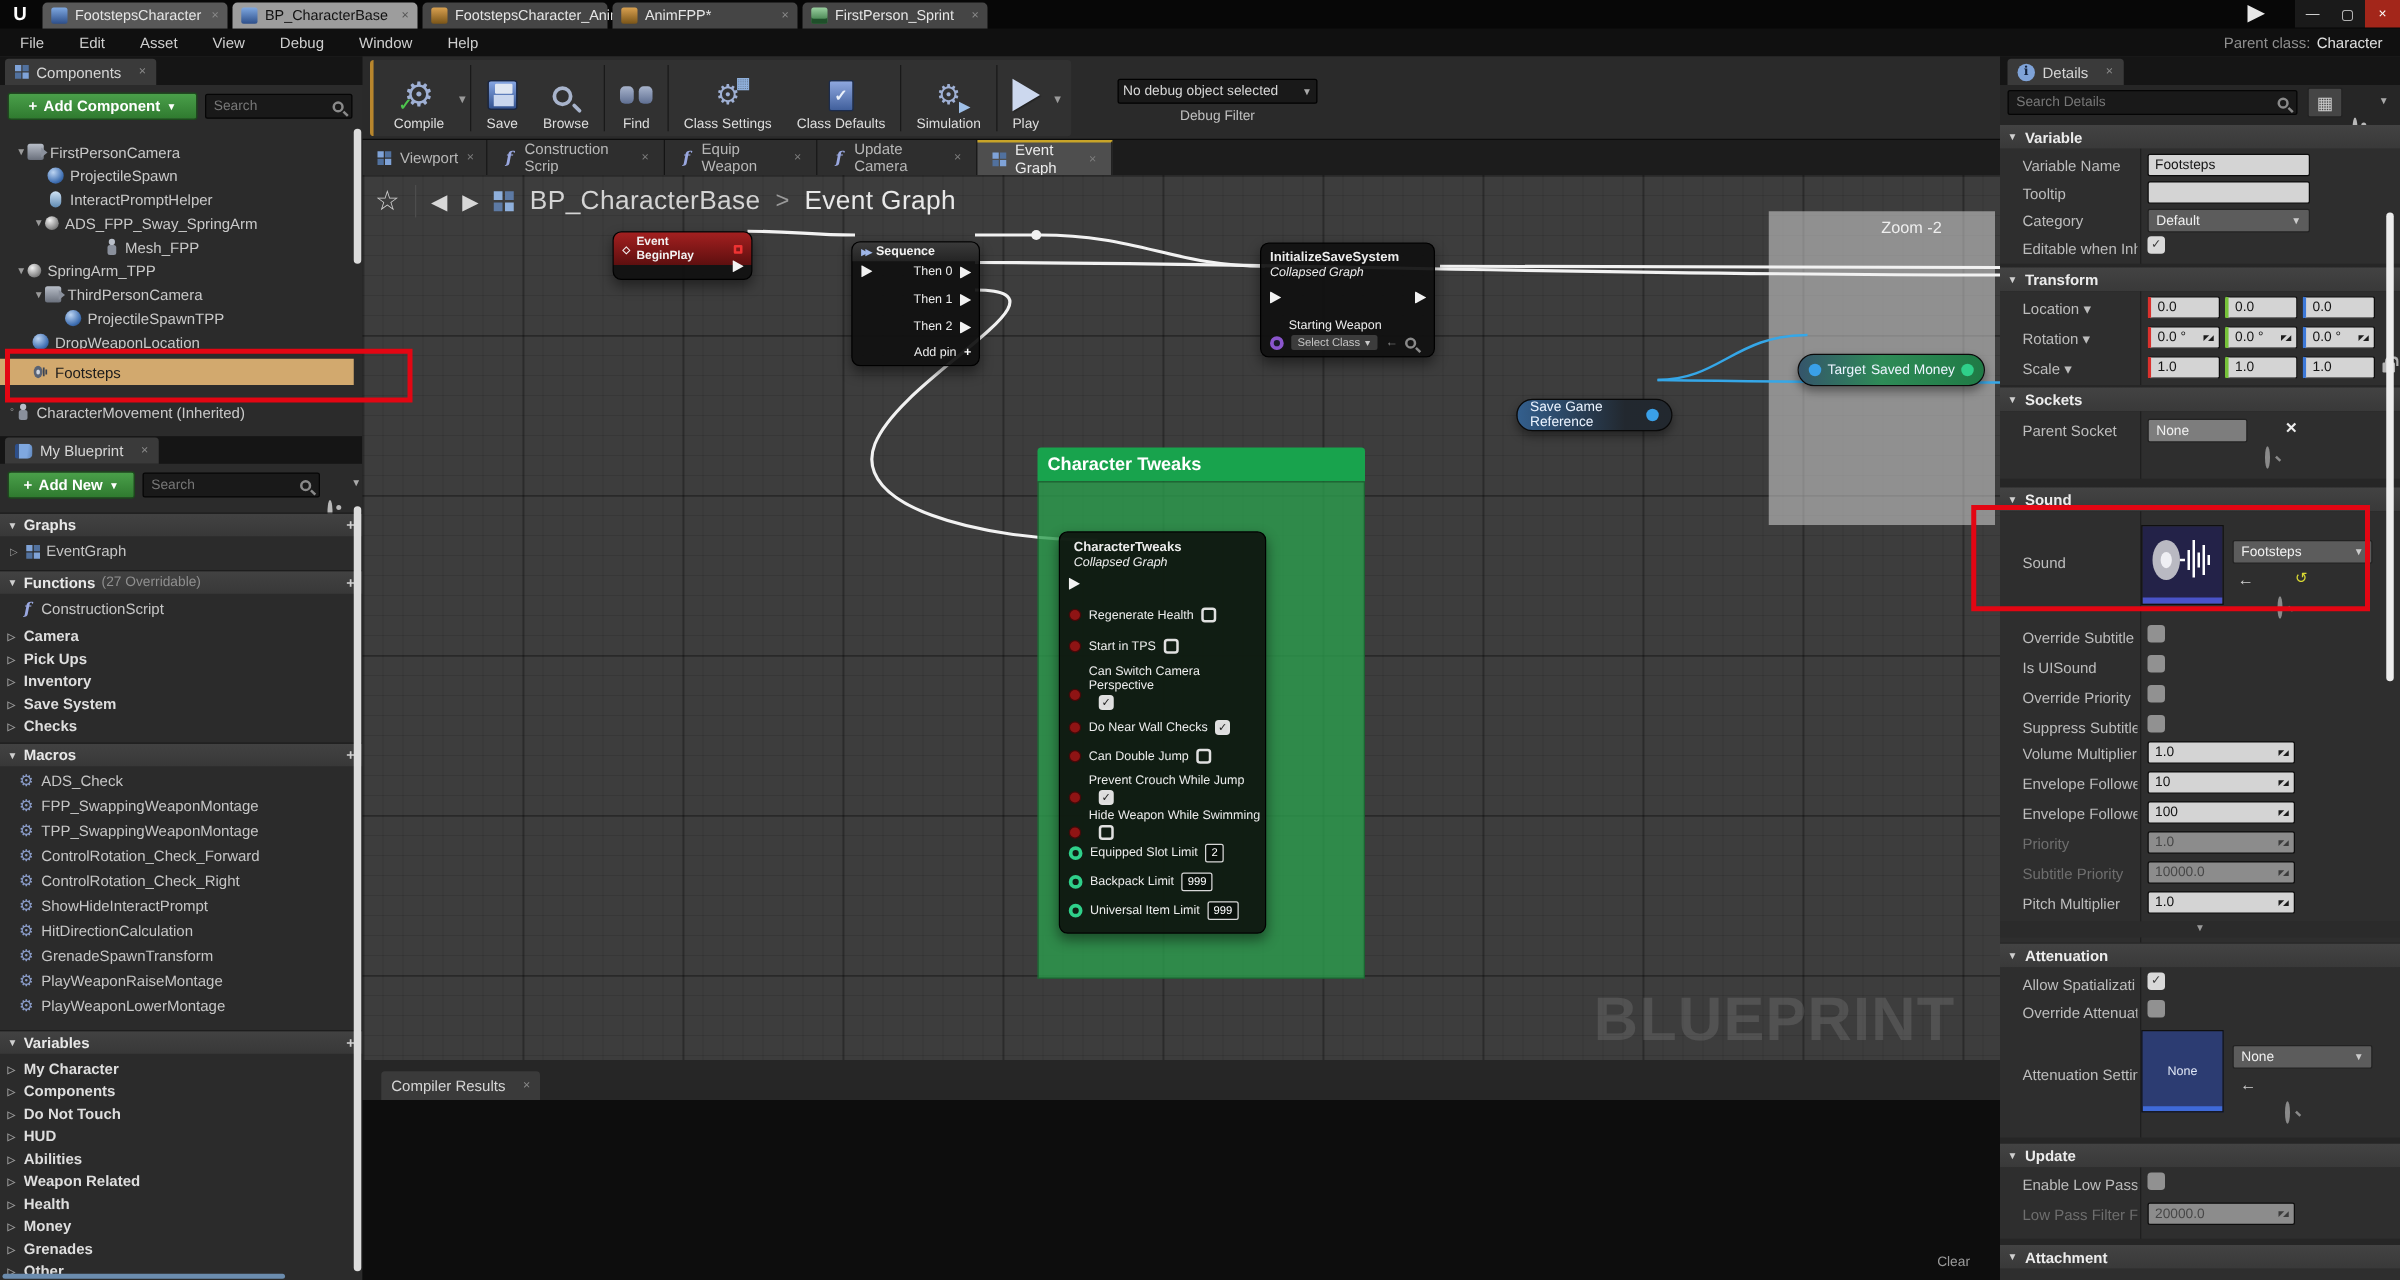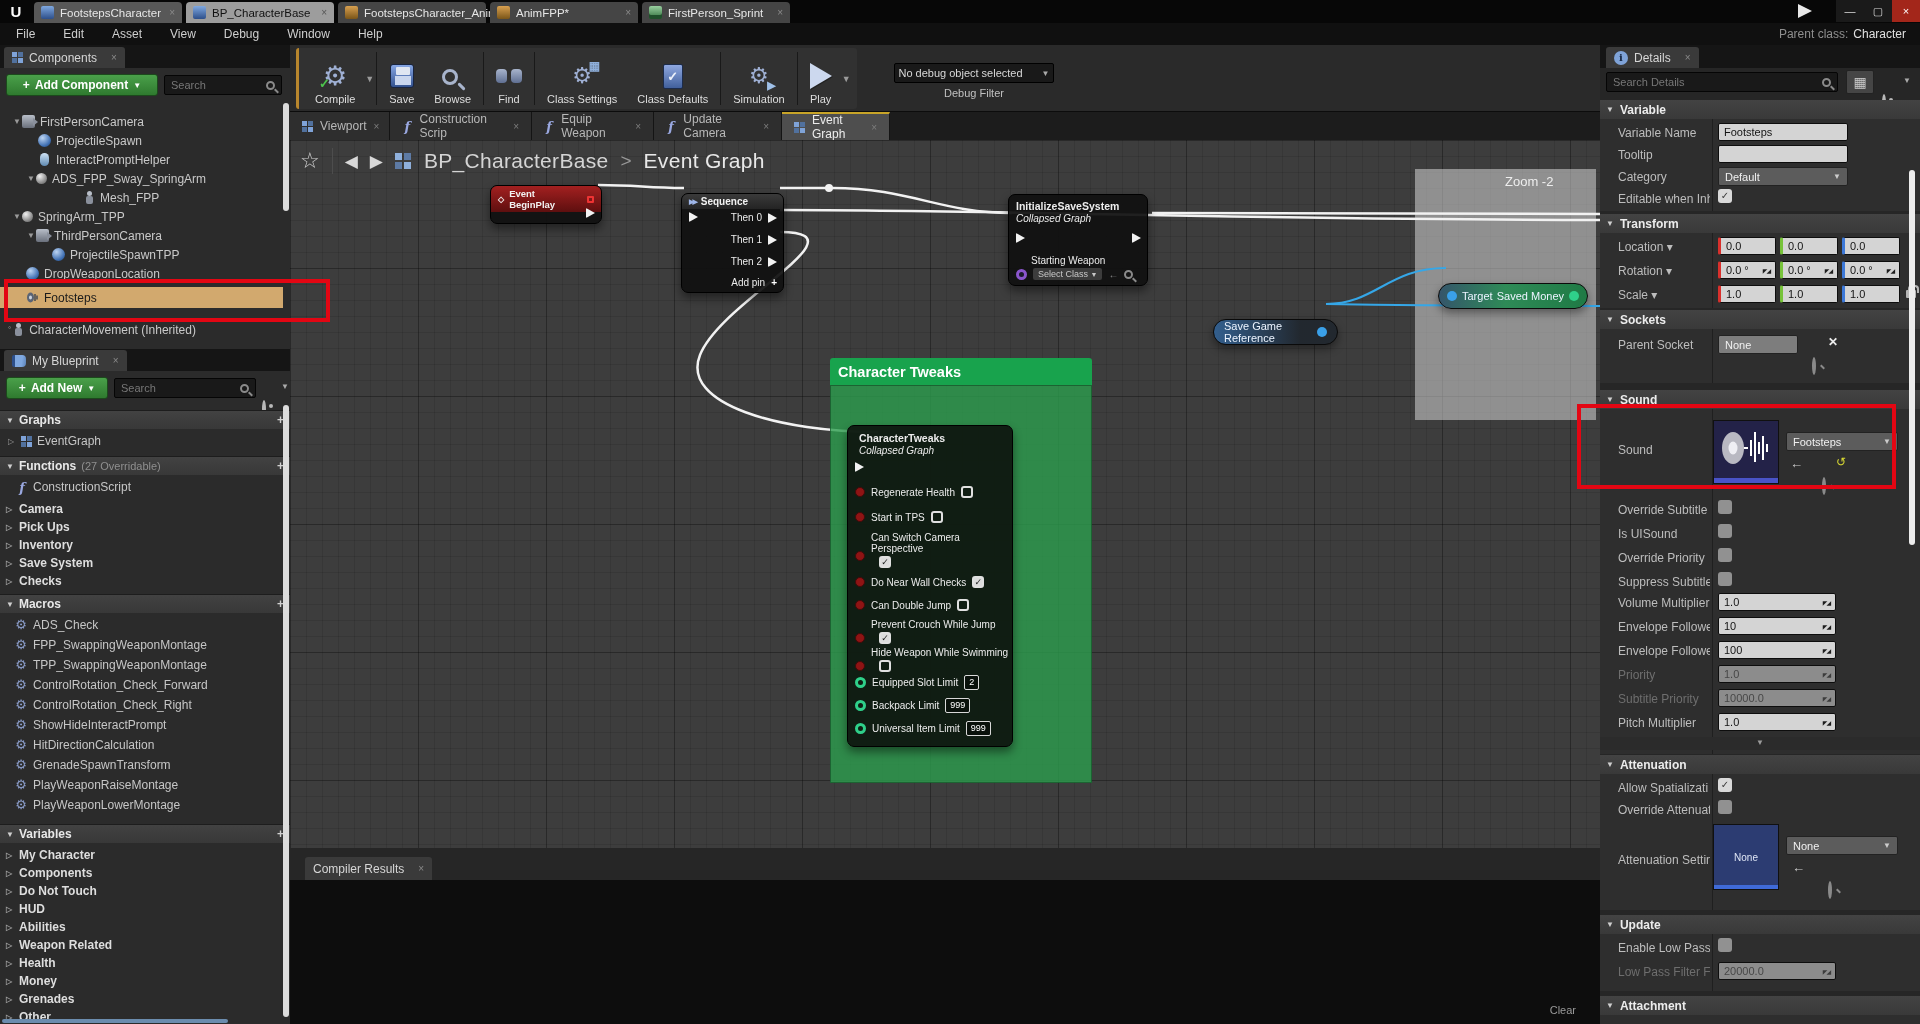--- a/index.html
+++ b/index.html
@@ -521,20 +521,21 @@
     <div class="gtab active">
         <span class="ic-grid"></span>
         <span>Event Graph</span>
         <span class="x">×</span>
       </div>
   </div>
 
   <div id="canvas">
     <div id="lightoverlay"></div>
     <div id="zoomlabel">Zoom -2</div>
+    <div id="watermark">BLUEPRINT</div>
 
     <svg id="wires" width="1310" height="708">
       <path d="M308,45 C348,45 356,48 394,48" stroke="#f2f2f2" stroke-width="2.5" fill="none"></path>
       <path d="M490,48 L536,48" stroke="#f2f2f2" stroke-width="2.5" fill="none"></path>
       <path d="M542,48 C620,48 650,73 722,73" st="" roke="#f2f2f2" stroke-width="2.5" fill="none" stroke-linecap="round"></path>
       <path d="M542,48 C620,48 650,73 722,73" stroke="#f2f2f2" stroke-width="2.5" fill="none"></path>
       <path d="M862,73 C1010,73 1160,74 1310,74" stroke="#f2f2f2" stroke-width="2.5" fill="none"></path>
       <path d="M490,70 C720,70 960,80 1310,80" stroke="#f2f2f2" stroke-width="2.5" fill="none"></path>
       <path d="M490,92 C578,92 432,160 410,215 C390,265 492,292 588,292" stroke="#f2f2f2" stroke-width="2.5" fill="none"></path>
       <circle cx="539" cy="48" r="4" fill="#f2f2f2"></circle>

